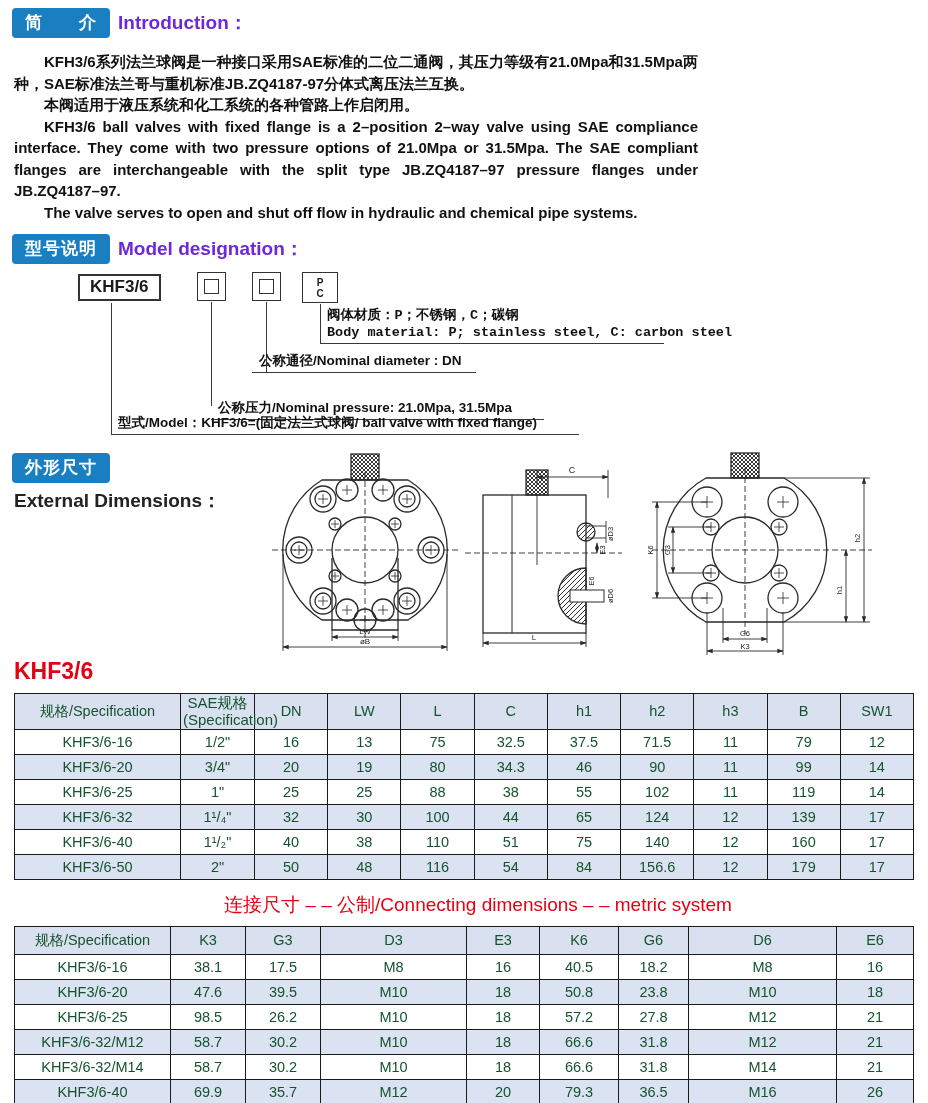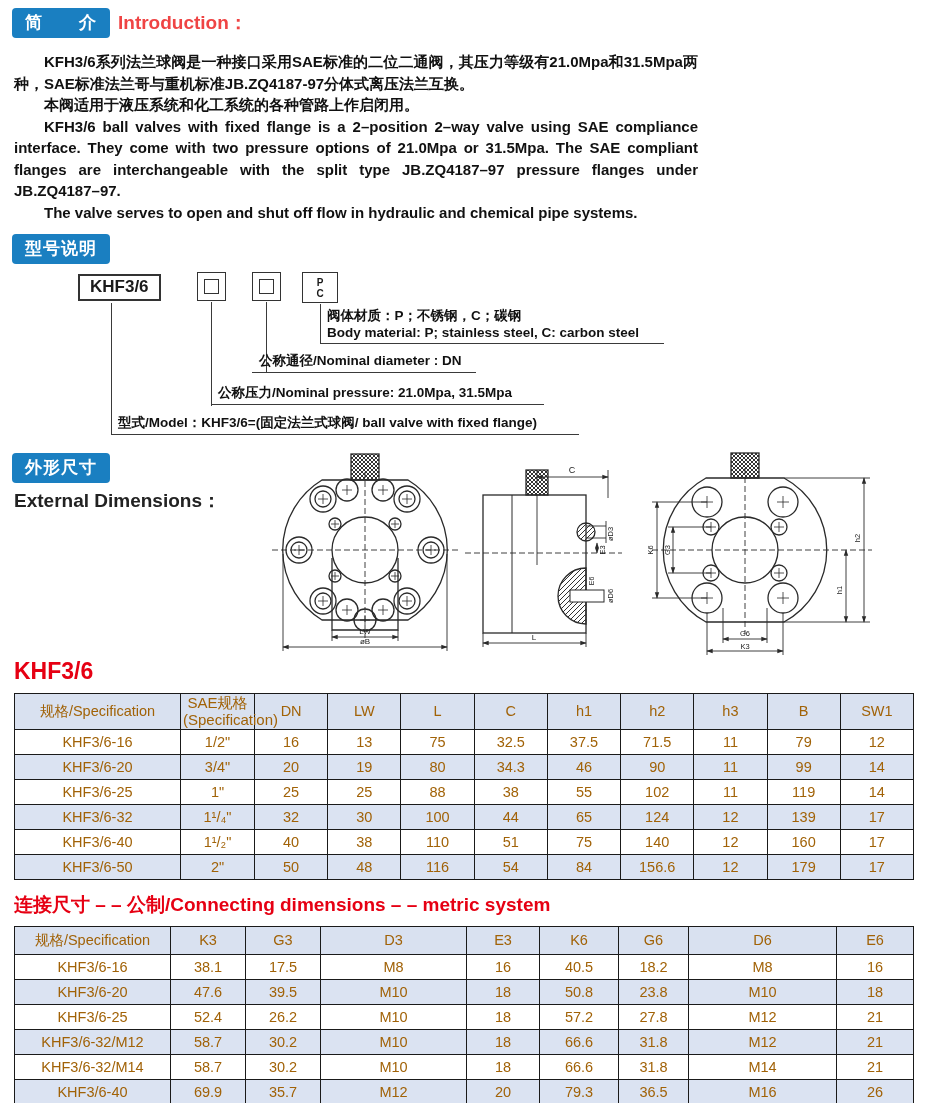--- a/index.html
+++ b/index.html
@@ -3,21 +3,21 @@
 <meta charset="utf-8">
 <style>
   * { margin:0; padding:0; box-sizing:border-box; }
   body { background:#fff; font-family:"Liberation Sans", sans-serif; color:#1a1a1a; }
   .page { position:relative; width:928px; height:1103px; background:#fff; overflow:hidden; }
 
   
   .sec-head { display:flex; align-items:center; gap:8px; margin-left:12px; }
   .badge { display:inline-block; background:#1a7fc1; color:#fff; font-weight:bold;
            font-size:17px; padding:3px 13px 4px; border-radius:4px; letter-spacing:1px; }
-  .sec-title { font-size:19px; font-weight:bold; color:#ef4444; }
+  .sec-title { font-size:19px; font-weight:bold; color:#6d28d9; }
 
   
   .head1 { padding-top:8px; }
   .intro-block { width:684px; margin:13px 0 0 14px; font-size:15px; font-weight:bold;
                  line-height:21.5px; text-align:justify; color:#111; }
   .intro-block p { text-indent:2em; }
 
   
   .head2 { margin-top:11px; }
   .model-diagram { position:relative; height:172px; margin-top:8px; font-weight:bold; }
@@ -25,35 +25,35 @@
                font-size:17px; font-weight:bold; padding:1px 10px 2px; }
   .mbox-sq { position:absolute; top:0; width:29px; height:29px; border:1.5px solid #333;
              display:flex; align-items:center; justify-content:center; }
   .mbox-sq .inner { width:15px; height:15px; border:1.5px solid #333; }
   .mbox-pc { position:absolute; left:302px; top:0; width:36px; height:31px; border:1.5px solid #333;
              display:flex; flex-direction:column; align-items:center; justify-content:center;
              font-size:10px; font-weight:bold; line-height:1.1; }
   .vline { position:absolute; width:0; border-left:1.5px solid #3a3a3a; }
   .hlabel { position:absolute; border-bottom:1.5px solid #3a3a3a; padding:0 4px 2px 7px;
             font-size:13.5px; font-weight:bold; color:#111; white-space:nowrap; }
-  .hlabel .ln { line-height:16.5px; }
+  .hlabel .ln { line-height:16.5px;font-family:Liberation Mono, monospace; }
 
   
   .dim-section { position:relative; height:208px; margin-top:6px; }
   .dim-badge-row { position:absolute; left:12px; top:3px;justify-content:center; }
   .dim-title { position:absolute; left:14px; top:38px; font-size:19px; font-weight:bold; color:#222; }
   .dim-section svg { position:absolute; left:0; top:0; }
 
   
   .red-h1 { margin:0 0 0 14px; font-size:23px; font-weight:bold; color:#e60013; }
-  .red-h2 { margin:12px 0 8px 14px; font-size:19px; font-weight:bold; color:#e60013; }
+  .red-h2 { margin:12px 0 8px 28px; font-size:19px; font-weight:normal; color:#e60013;text-align:center; }
 
   
   table { border-collapse:collapse; width:900px; margin-left:14px; table-layout:fixed;
-          font-size:14.5px; color:#a16207; }
+          font-size:14.5px; color:#14532d; }
   th, td { border:1.5px solid #1a1a1a; text-align:center; vertical-align:middle; padding:0 2px; }
   th { background:#d9e1f0; font-weight:normal; font-size:14.5px; height:34px; }
   td { height:25px; }
   tbody tr:nth-child(even) td { background:#dbe3f2; }
   .t1 { margin-top:8px; }
   .t1 th:nth-child(1){ width:166px; } .t1 th:nth-child(2){ width:74px; }
   .t1 th.hdr-small { font-size:15px; line-height:1.15; }
   .t2 th { height:28px; }
   .t2 th:nth-child(1){ width:156px; } .t2 th:nth-child(2){ width:75px; }
   .t2 th:nth-child(3){ width:75px; } .t2 th:nth-child(4){ width:146px; }
@@ -71,20 +71,21 @@
   </div>
   <div class="intro-block">
     <p>KFH3/6系列法兰球阀是一种接口采用SAE标准的二位二通阀，其压力等级有21.0Mpa和31.5Mpa两种，SAE标准法兰哥与重机标准JB.ZQ4187-97分体式离压法兰互换。</p>
     <p>本阀适用于液压系统和化工系统的各种管路上作启闭用。</p>
     <p>KFH3/6 ball valves with fixed flange is a 2–position 2–way valve using SAE compliance interface. They come with two pressure options of 21.0Mpa or 31.5Mpa. The SAE compliant flanges are interchangeable with the split type JB.ZQ4187–97 pressure flanges under JB.ZQ4187–97.</p>
     <p>The valve serves to open and shut off flow in hydraulic and chemical pipe systems.</p>
   </div>
 
   <div class="sec-head head2">
     <span class="badge">型号说明</span>
+    <span class="sec-title">Model designation：</span>
   </div>
   <div class="model-diagram">
     <span class="mbox-root">KHF3/6</span>
     <span class="mbox-sq" style="left:197px">
         <span class="inner"></span>
       </span>
     <span class="mbox-sq" style="left:252px">
         <span class="inner"></span>
       </span>
     <span class="mbox-pc">
@@ -93,21 +94,21 @@
     </span>
     <span class="vline" style="left:111px; top:31px; height:131px;"></span>
     <span class="vline" style="left:211px; top:30px; height:104px;"></span>
     <span class="vline" style="left:266px; top:30px; height:70px;"></span>
     <span class="vline" style="left:320px; top:32px; height:40px;"></span>
     <div class="hlabel" style="left:320px; top:36px; width:344px;">
       <div class="ln">阀体材质：P；不锈钢，C；碳钢</div>
       <div class="ln">Body material: P; stainless steel, C: carbon steel</div>
     </div>
     <div class="hlabel" style="left:252px; top:80px; width:224px;">公称通径/Nominal diameter : DN</div>
-    <div class="hlabel" style="left:211px; top:112px; width:333px;">公称压力/Nominal pressure: 21.0Mpa, 31.5Mpa</div>
+    <div class="hlabel" style="left:211px; top:127px; width:333px;">公称压力/Nominal pressure: 21.0Mpa, 31.5Mpa</div>
     <div class="hlabel" style="left:111px; top:142px; width:468px;">型式/Model：KHF3/6=(固定法兰式球阀/ ball valve with fixed flange)</div>
   </div>
 
   <div class="dim-section">
     <div class="dim-badge-row sec-head" style="margin-left:0">
       <span class="badge">外形尺寸</span>
     </div>
     <div class="dim-title">External Dimensions：</div>
 
     <svg width="928" height="208" viewBox="0 0 928 208" font-family="Liberation Sans, sans-serif">
@@ -402,21 +403,21 @@
           <td>39.5</td>
           <td>M10</td>
           <td>18</td>
           <td>50.8</td>
           <td>23.8</td>
           <td>M10</td>
           <td>18</td>
         </tr>
         <tr>
           <td>KHF3/6-25</td>
-          <td>52.4</td>
+          <td>98.5</td>
           <td>26.2</td>
           <td>M10</td>
           <td>18</td>
           <td>57.2</td>
           <td>27.8</td>
           <td>M12</td>
           <td>21</td>
         </tr>
         <tr>
           <td>KHF3/6-32/M12</td>

